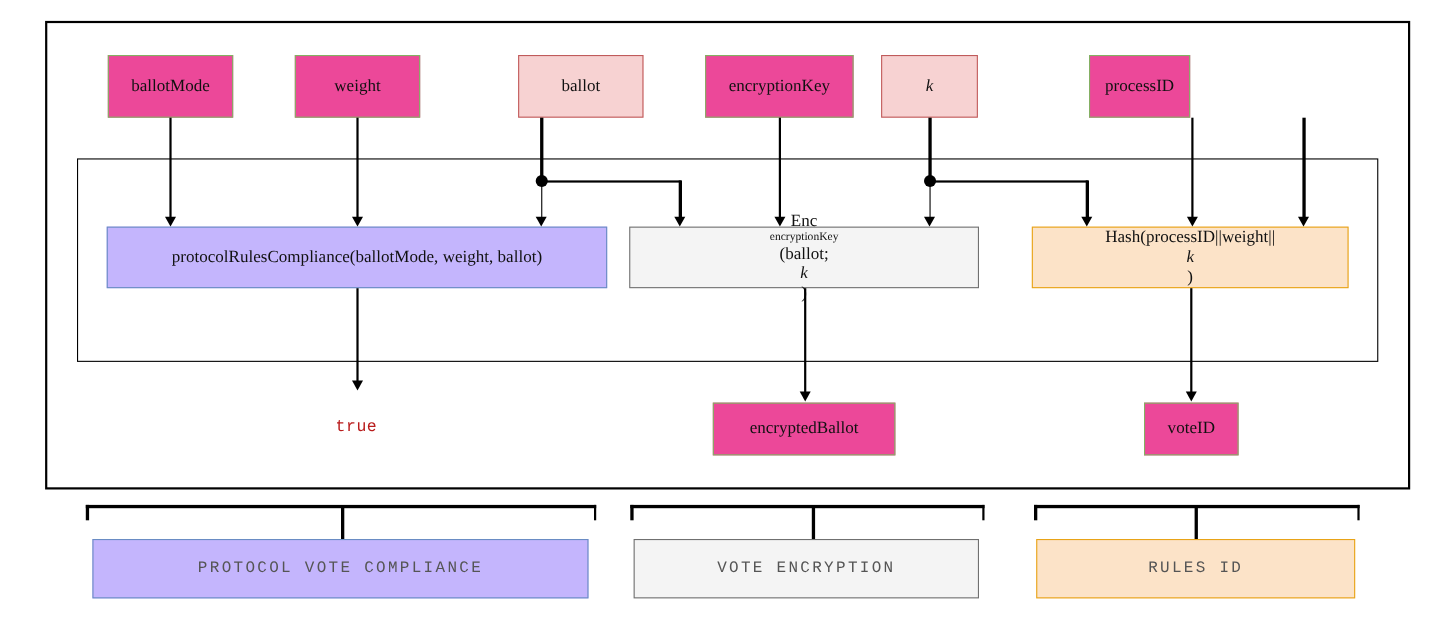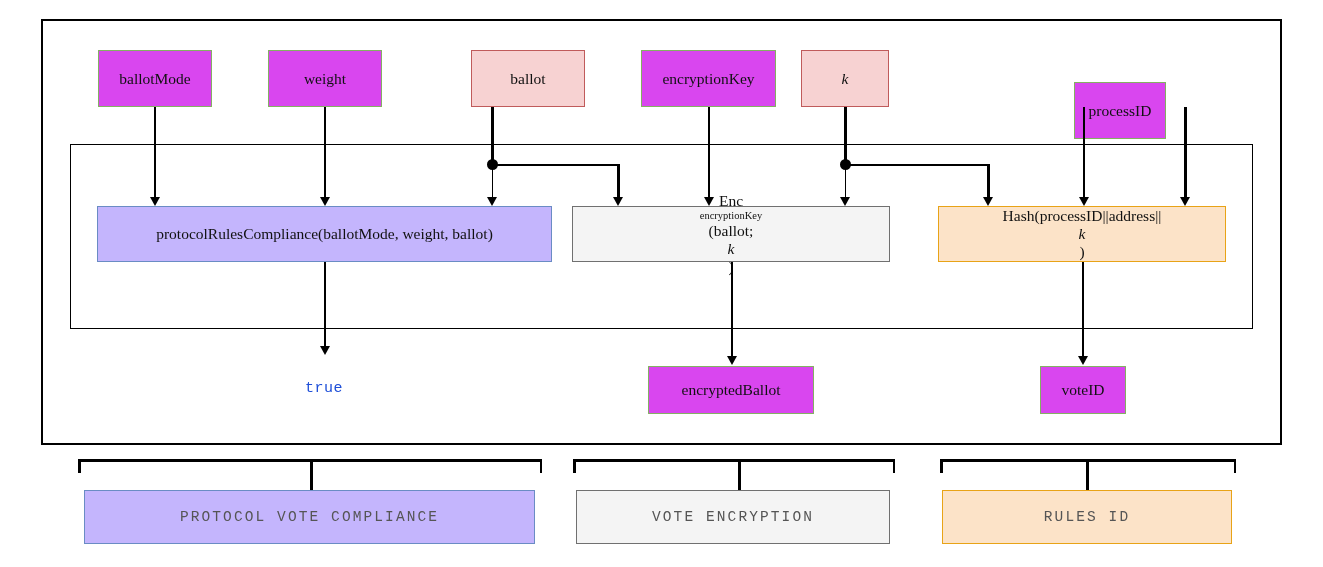--- a/index.html
+++ b/index.html
@@ -6,29 +6,29 @@
   body{font-family:"Liberation Serif", serif;}
   #stage{position:relative;width:1323px;height:567px;background:#ffffff;overflow:hidden;}
 
   .frame{position:absolute;border:2.2px solid #000;box-sizing:border-box;}
   .inner-frame{position:absolute;border:1.6px solid #000;box-sizing:border-box;}
 
   .node{position:absolute;box-sizing:border-box;display:flex;align-items:center;
         justify-content:center;text-align:center;line-height:1.15;}
   .node span{display:block;}
 
-  .n-green{background:#d946ef;border:1.8px solid #84b063;}
+  .n-green{background:#ec4899;border:1.8px solid #84b063;}
   .n-red{background:#f7d2d2;border:1.8px solid #c05b5b;}
   .n-blue{background:#c4b5fd;border:1.6px solid #6a8cc4;}
   .n-gray{background:#f4f4f4;border:1.8px solid #707070;}
   .n-orange{background:#fce3c8;border:1.8px solid #e8a317;}
 
   .io-label{font-size:15.5px;color:#111;}
   .proc-label{font-size:15.5px;color:#111;}
-  .mono{font-family:"Liberation Mono", monospace;font-size:15px;color:#1d4ed8;letter-spacing:.5px;text-align:center;}
+  .mono{font-family:"Liberation Mono", monospace;font-size:15px;color:#b91c1c;letter-spacing:.5px;text-align:center;}
 
   .legend-label{font-family:"Liberation Mono", monospace;font-size:14.5px;color:#555;letter-spacing:2.1px;}
 
   .vline{position:absolute;background:#000;width:1.7px;}
   .hline{position:absolute;background:#000;height:1.7px;}
   .vline.thick{width:2.6px;}
   .hline.thick{height:2.6px;}
 
   .arrowhead{position:absolute;width:0;height:0;border-left:5.5px solid transparent;
              border-right:5.5px solid transparent;border-top:9px solid #000;}
@@ -54,39 +54,39 @@
   </div>
   <div class="node n-red" style="left:436px;top:50px;width:114px;height:57px;margin-left:35px;">
     <span class="io-label">ballot</span>
   </div>
   <div class="node n-green" style="left:641px;top:50px;width:135px;height:57px;">
     <span class="io-label">encryptionKey</span>
   </div>
   <div class="node n-red" style="left:801px;top:50px;width:88px;height:57px;">
     <span class="io-label ital">k</span>
   </div>
-  <div class="node n-green" style="left:1074px;top:50px;width:92px;height:57px;margin-top:32px;">
+  <div class="node n-green" style="left:990px;top:50px;width:92px;height:57px;">
     <span class="io-label">processID</span>
   </div>
 
   <div class="node n-blue" style="left:97px;top:206px;width:455px;height:56px;">
     <span class="proc-label">protocolRulesCompliance(ballotMode, weight, ballot)</span>
   </div>
 
   <div class="node n-gray" style="left:572px;top:206px;width:318px;height:56px;">
     <span class="proc-label">
         <span>Enc</span>
         <span class="sub">encryptionKey</span>
         <span> (ballot; <span class="ital">k</span>)</span>
       </span>
   </div>
 
   <div class="node n-orange" style="left:938px;top:206px;width:288px;height:56px;">
     <span class="proc-label">
-        <span>Hash(processID||address||</span>
+        <span>Hash(processID||weight||</span>
         <span class="ital">k</span>
         <span>)</span>
       </span>
   </div>
 
   <div class="node" style="left:272px;top:375px;width:104px;height:28px;">
     <span class="mono">true</span>
   </div>
   <div class="node n-green" style="left:648px;top:366px;width:166px;height:48px;">
     <span class="io-label">encryptedBallot</span>

